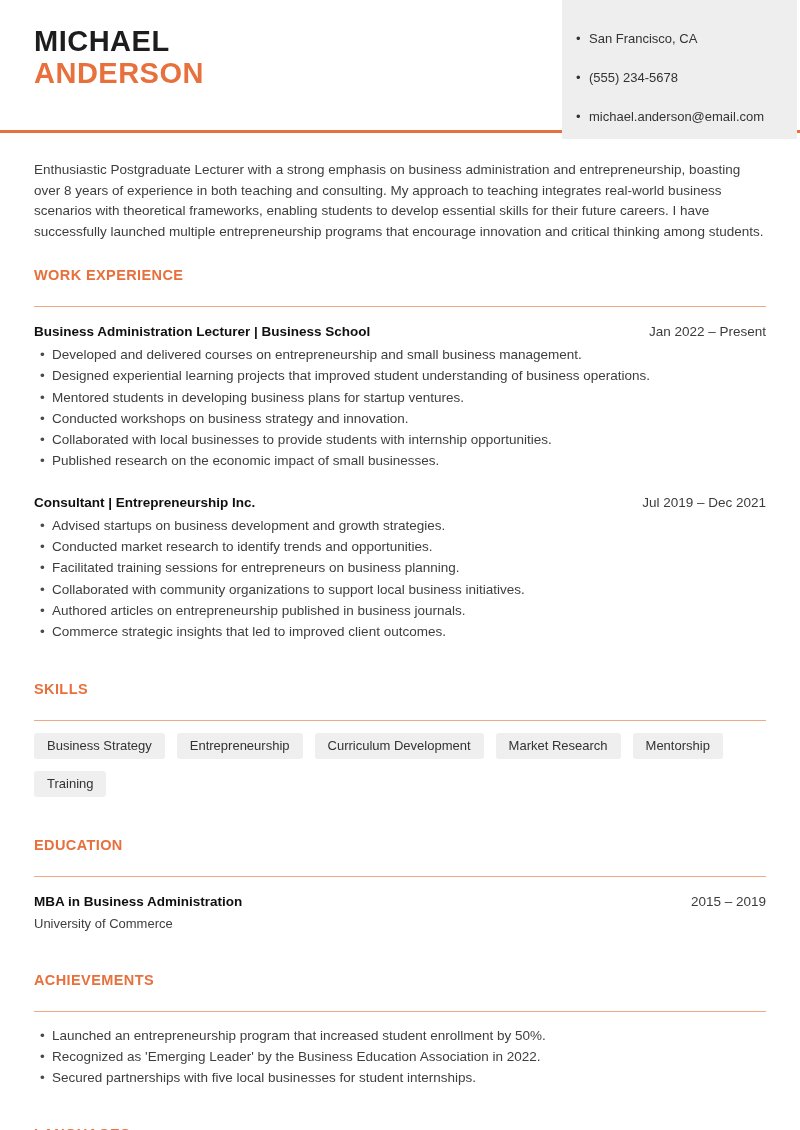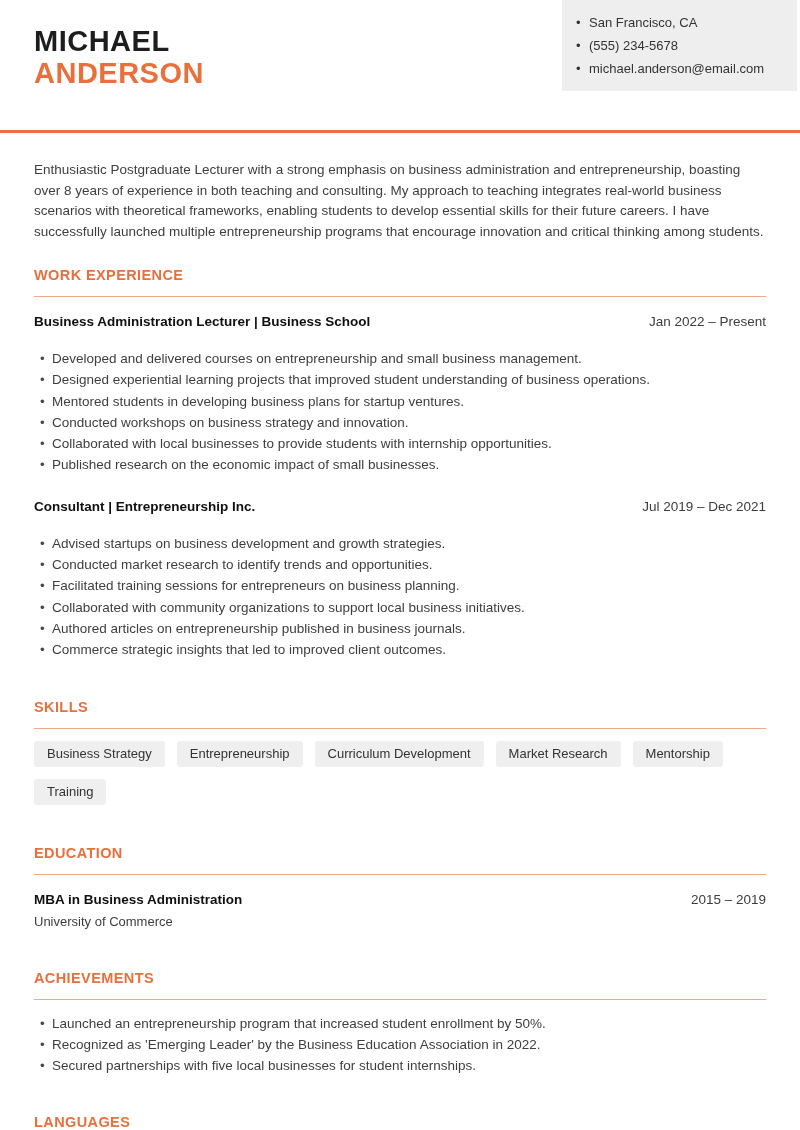--- a/index.html
+++ b/index.html
@@ -20,49 +20,49 @@
   .name .last { color: var(--accent); }
   .job-title { margin: 9px 0 0 0; font-size: 15px; line-height: 20px; color: #1f1f1f; }
 
   .contact-box {
     position: absolute; top: 0; right: 3px; width: 235px;
     background: #eeeeee; padding: 11px 16px 11px 14px;
   }
   .contact-list { list-style: none; margin: 0; padding: 0; }
   .contact-list li {
     position: relative; padding: 4px 0 4px 13px;
-    font-size: 13px; line-height: 15px; color: #333333;
+    font-size: 13px; line-height: 15px; color: #333333; margin-top: 16px;
   }
   .contact-list li::before {
     content: "\2022"; position: absolute; left: 0; top: 4px; color: #333333;
   }
 
   .top-divider { height: 3px; background: var(--accent); margin-top: 20px; width: 100%; }
 
   
   main { padding: 0 34px; }
   .summary { margin: 27px 0 0 0; font-size: 13.5px; line-height: 20.5px; color: #3e3e3e; }
 
   section { margin-top: 40px; }
   section.first-section { margin-top: 25px; }
   h2.section-heading {
-    margin: 0; padding-bottom: 13px;
+    margin: 0; padding-bottom: 23px;
     font-size: 14.5px; font-weight: bold; letter-spacing: 0.4px;
     color: var(--accent);
     border-bottom: 1px solid var(--rule);
   }
 
   
   .job { margin-top: 16px; }
   .job + .job { margin-top: 24px; }
   .row-header { display: flex; justify-content: space-between; align-items: center; }
   .row-title { font-size: 13.5px; font-weight: bold; color: #101010; line-height: 17px; }
   .row-dates { font-size: 13.5px; color: #3c3c3c; white-space: nowrap; }
 
-  ul.bullets { list-style: none; margin: 21px 0 0 0; padding: 0; }
+  ul.bullets { list-style: none; margin: 7px 0 0 0; padding: 0; }
   ul.bullets li {
     position: relative; padding-left: 18px; margin-bottom: 5px;
     font-size: 13.5px; line-height: 16.3px; color: #3e3e3e;
   }
   ul.bullets li::before { content: "\2022"; position: absolute; left: 6px; color: #4a4a4a; }
 
   
   .tags { display: flex; flex-wrap: wrap; gap: 12px; margin-top: 12px; padding: 0; list-style: none; }
   .tags li {
     background: #efefef; border-radius: 3px;

